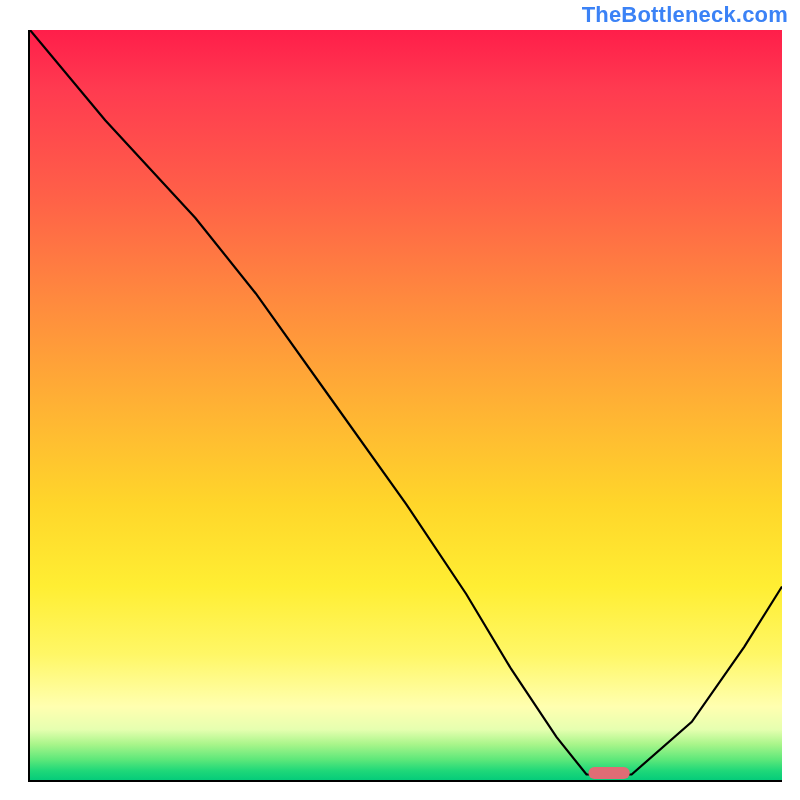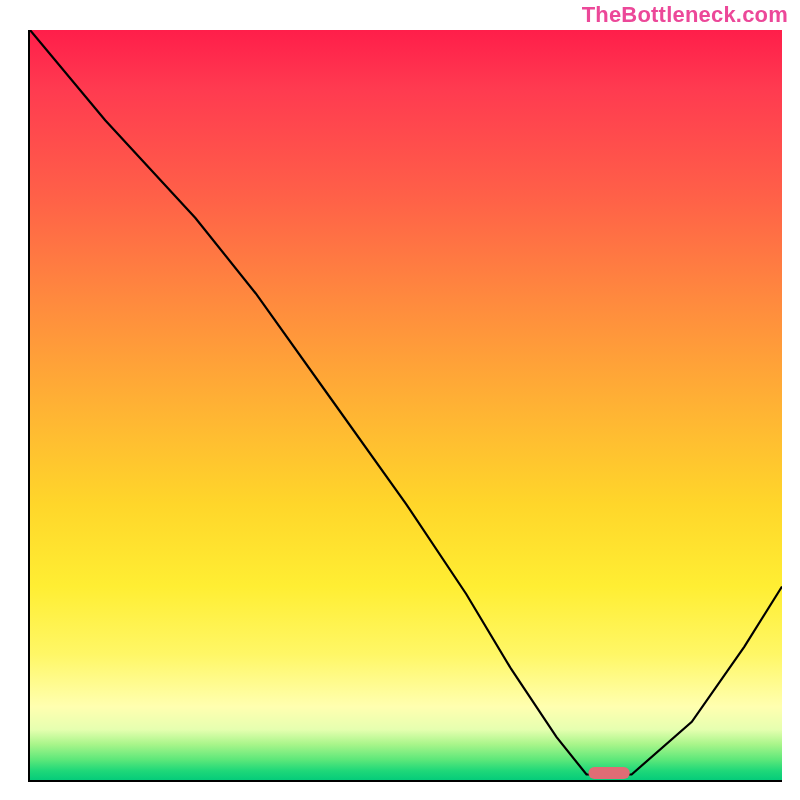--- a/index.html
+++ b/index.html
@@ -14,21 +14,21 @@
     position: relative;
     width: 800px;
     height: 800px;
   }
   .watermark {
     position: absolute;
     top: 2px;
     right: 12px;
     font-size: 22px;
     font-weight: 600;
-    color: #ec4899;
+    color: #3b82f6;
     letter-spacing: 0.2px;
   }
   .plot-area {
     position: absolute;
     left: 30px;
     top: 30px;
     width: 752px;
     height: 752px;
     box-sizing: border-box;
     overflow: hidden;

